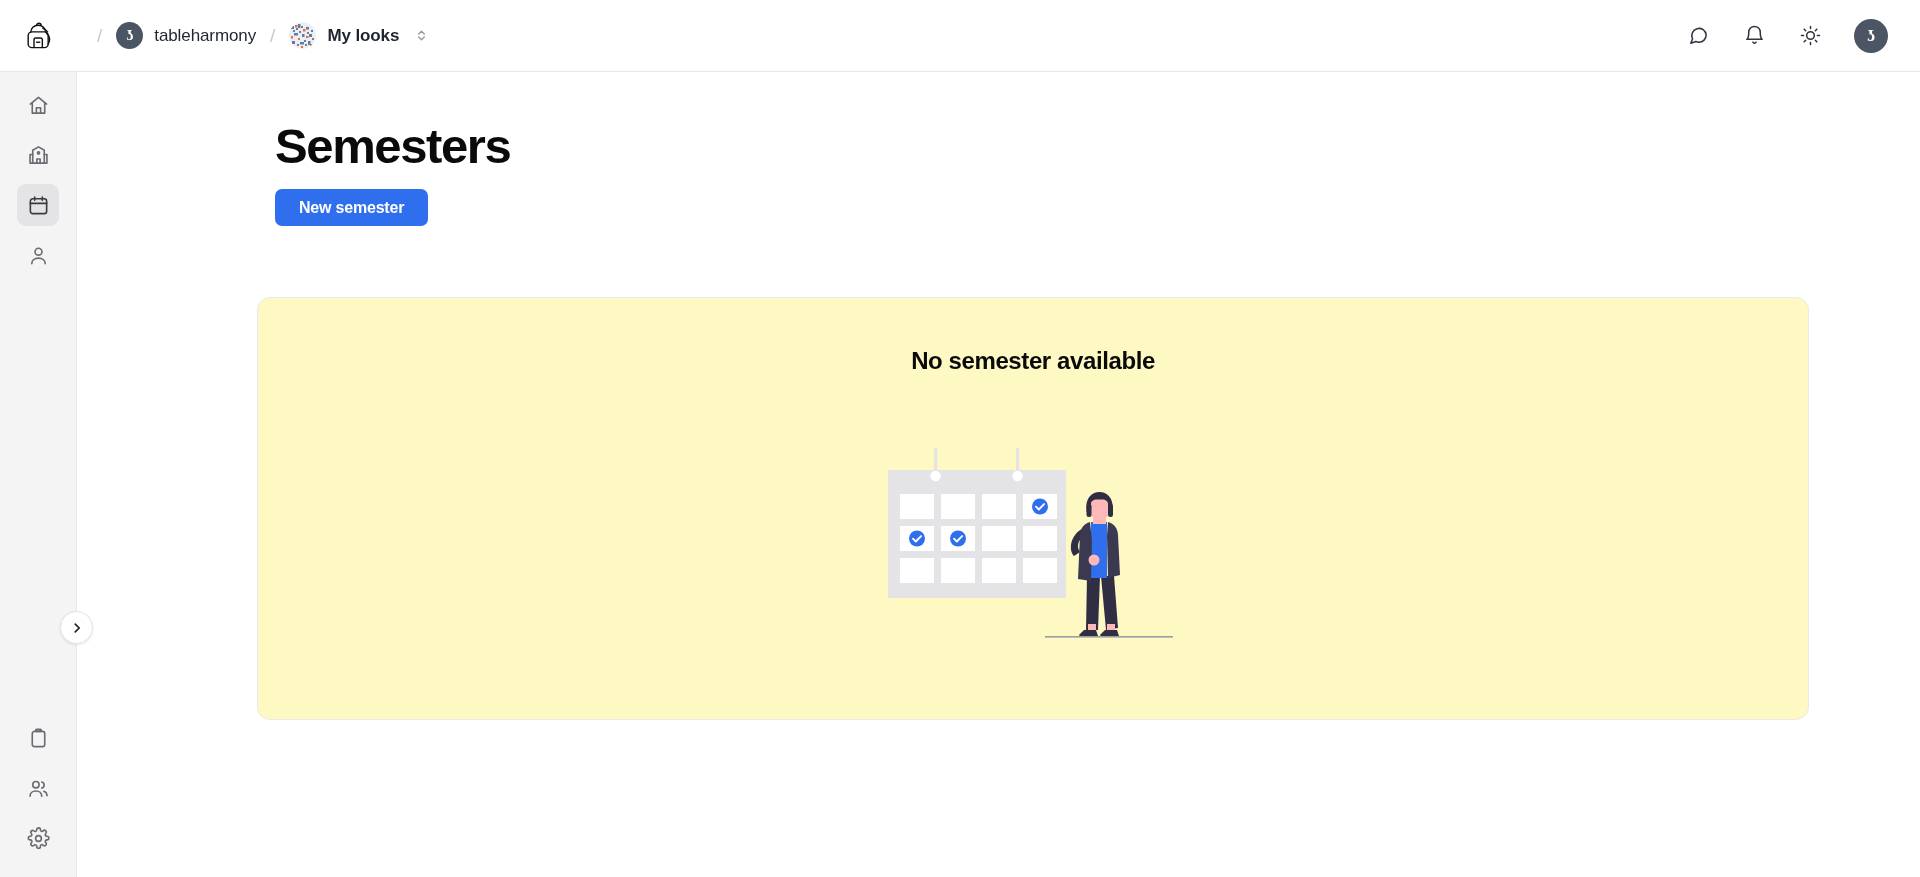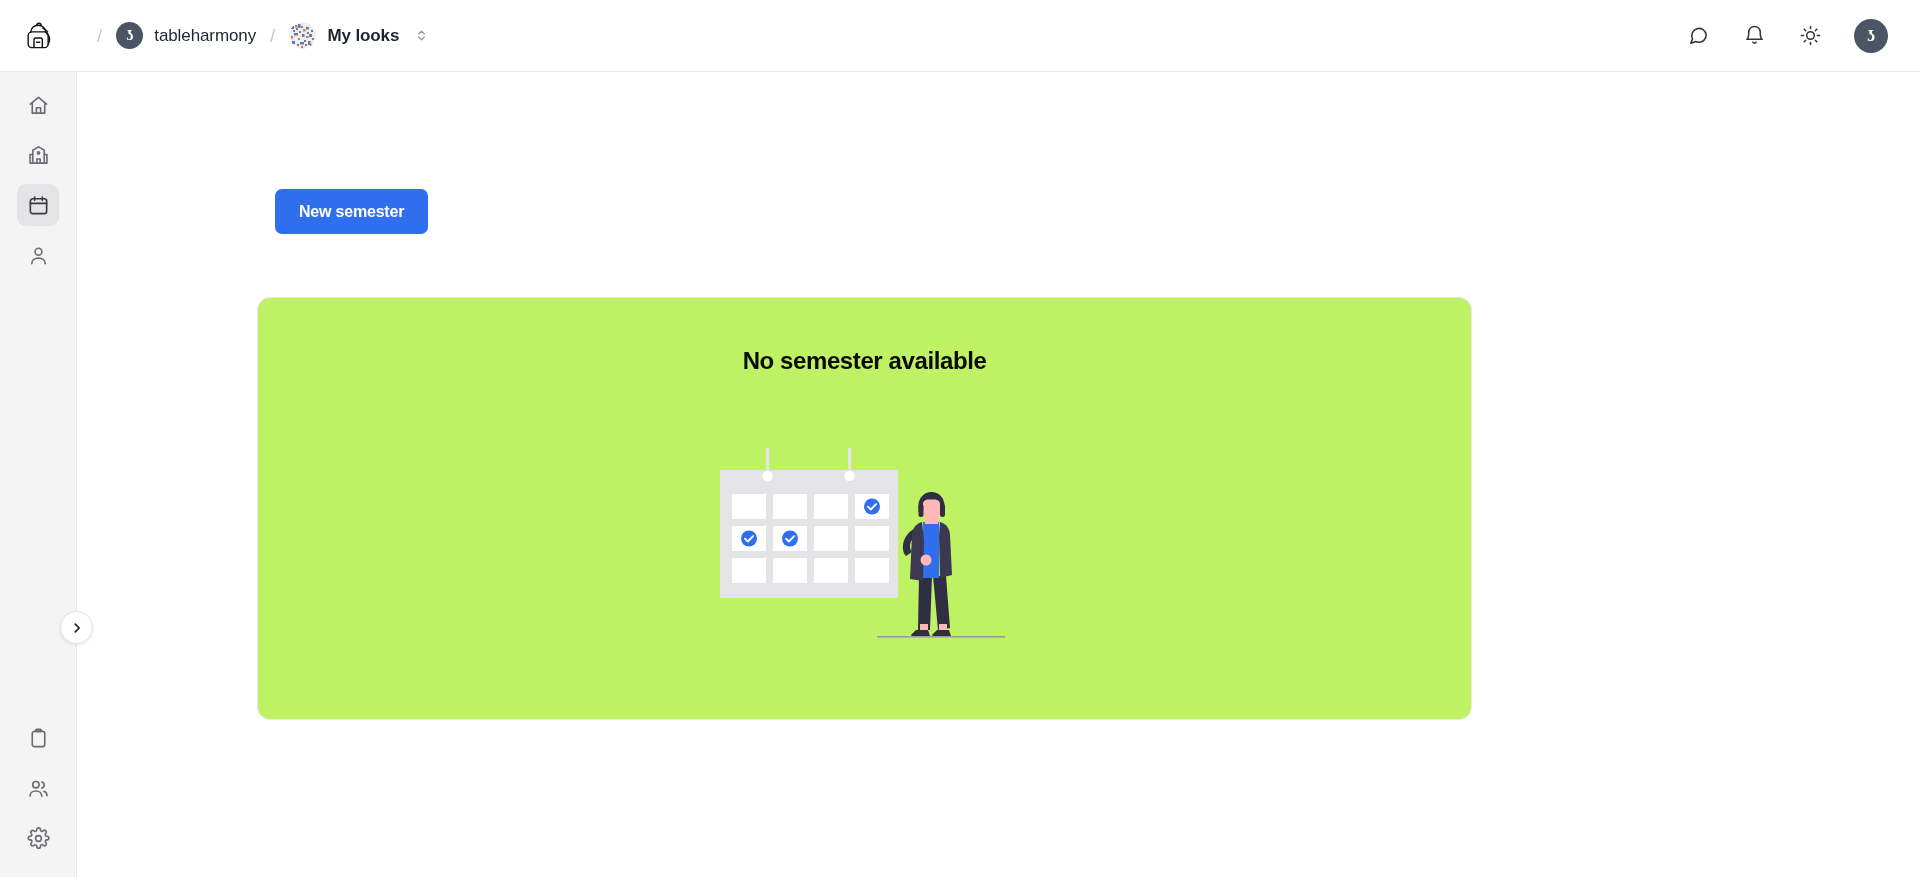--- a/index.html
+++ b/index.html
@@ -77,32 +77,32 @@
 
   
   .main { position:absolute; top:72px; left:77px; width:1843px; height:805px; background:#fff; }
   .page-title {
     position:absolute; top:46px; left:198px;
     font-size:49px; font-weight:800; color:#0a0a0b;
     letter-spacing:-1.4px;
   }
   .new-btn {
     position:absolute; top:117px; left:198px;
-    height:45px; padding:0 24px;
+    height:37px; padding:0 24px;
     background:#2f6fed; color:#fff;
     border:none; border-radius:7px;
     font-family:"Liberation Sans", sans-serif;
     font-size:16px; font-weight:700; letter-spacing:-0.2px;
     cursor:pointer;
   }
   .card {
     position:absolute; top:225px; left:180px;
-    width:1215px; height:423px;
+    width:1552px; height:423px;
     border:1px solid #eaeaec; border-radius:13px;
-    background:#bef264;
+    background:#fef9c3;
   }
   .empty-title {
     position:absolute; top:49px; left:0; width:100%;
     text-align:center; font-size:24px; font-weight:700;
     color:#0a0a0b; letter-spacing:-0.4px;
   }
   .empty-sub {
     position:absolute; top:93px; left:0; width:100%;
     text-align:center; font-size:19px; color:#7b7b85; letter-spacing:-0.2px;
   }
@@ -274,20 +274,21 @@
   </div>
 
   <div class="collapse-btn">
     <svg width="14" height="14" viewBox="0 0 16 16" fill="none" stroke="#1f2430" stroke-width="2" stroke-linecap="round" stroke-linejoin="round">
       <path d="M6 3.5l4.5 4.5L6 12.5"></path>
     </svg>
   </div>
 
   <div class="main">
 
+    <h1 class="page-title">Semesters</h1>
 
     <button class="new-btn">New semester</button>
 
     <div class="card">
 
       <div class="empty-title">No semester available</div>
 
       <div class="illus">
         <svg width="290" height="205" viewBox="0 0 290 205" fill="none">
 

